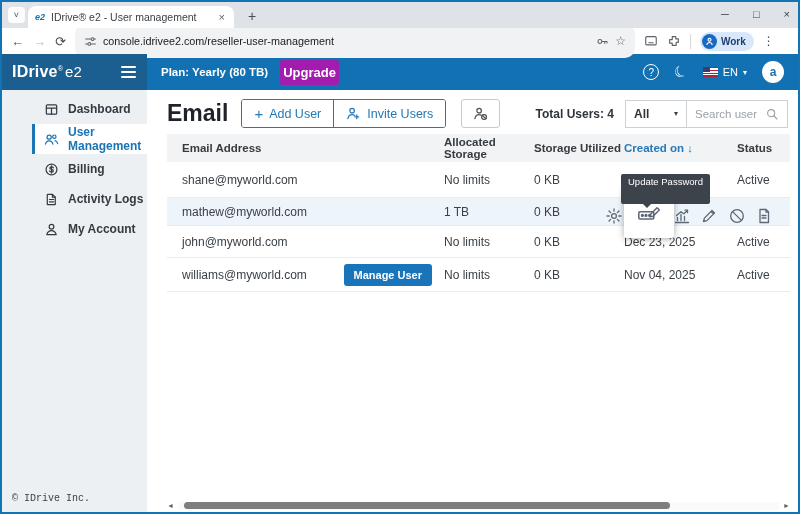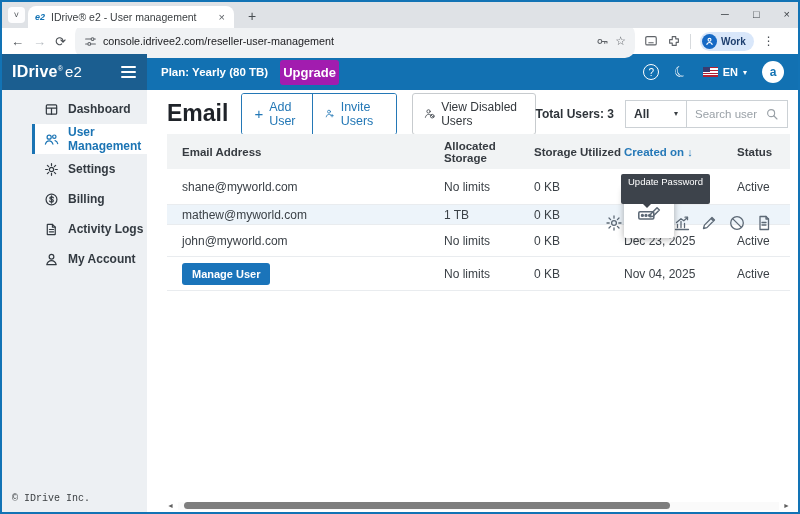--- a/index.html
+++ b/index.html
@@ -40,21 +40,21 @@
   .hamburger { margin-left:auto; display:flex; flex-direction:column; gap:3px; cursor:pointer; padding:3px; }
   .hamburger i { display:block; width:15px; height:2px; background:#fff; border-radius:1px; }
   .plan { color:#fff; font-size:11.5px; font-weight:600; margin-left:14px; }
   .upgrade { margin-left:12px; background:#a21caf; color:#fff; font-size:13px; font-weight:600; border:none; border-radius:3px; padding:5px 3px; cursor:pointer; }
   .hdr-right { margin-left:auto; display:flex; align-items:center; gap:15px; padding-right:14px; }
   .help-ic { width:16px; height:16px; border:1.4px solid #fff; border-radius:50%; color:#fff; font-size:10px; display:flex; align-items:center; justify-content:center; cursor:pointer; }
   .moon-ic { color:#fff; font-size:15px; cursor:pointer; transform:rotate(-25deg); }
   .lang { display:flex; align-items:center; gap:5px; cursor:pointer; }
   .flag { position:relative; width:15px; height:10px; background:repeating-linear-gradient(#b22234 0 1.4px,#fff 1.4px 2.8px); overflow:hidden; }
   .flag::before { content:""; position:absolute; left:0; top:0; width:7px; height:5px; background:#3c3b6e; }
-  .lang-label { color:#fff; font-size:11px; font-weight:700; }
+  .lang-label { color:#fff; font-size:11px; font-weight:400; }
   .lang-caret { color:#fff; font-size:8px; }
   .hdr-avatar { width:22px; height:22px; border-radius:50%; background:#fff; color:#1273b4; font-weight:700; font-size:12px; display:flex; align-items:center; justify-content:center; cursor:pointer; }
 
   
   .appbody { display:flex; height:422px; }
   .sidebar { position:relative; width:145px; background:#edf0f3; flex-shrink:0; padding-top:4px;padding-left:30px; }
   .nav-item { height:30px; display:flex; align-items:center; gap:9px; padding-left:12px; font-size:12px; font-weight:600; color:#333a41; cursor:pointer; }
   .nav-item svg { flex-shrink:0; }
   .nav-item.active { background:#fff; color:#1b74b4; box-shadow:inset 3px 0 0 #1b74b4; }
   .side-footer { position:absolute; left:10px; bottom:8px; font-size:10px; color:#3c4043;font-family:Liberation Mono, monospace; }
@@ -72,30 +72,30 @@
   .total { font-size:12px; font-weight:600; color:#2e343a; margin-right:11px; white-space:nowrap; }
   .filter-dd { width:62px; height:28px; border:1px solid #ccd1d5; display:flex; align-items:center; justify-content:space-between; padding:12px 8px; font-size:12px; font-weight:600; color:#2e343a; background:#fff; cursor:pointer; }
   .dd-caret { font-size:8px; color:#3a3f44; }
   .searchbox { width:101px; height:28px; border:1px solid #ccd1d5; border-left:none; display:flex; align-items:center; padding:0 7px 0 8px; background:#fff; }
   .searchbox input { border:none; outline:none; width:70px; font-size:11.5px; color:#2e343a; font-family:inherit; }
   .searchbox input::placeholder { color:#9aa1a7; }
 
   
   .users-table { position:absolute; left:20px; right:8px; top:44px; }
   .trow { display:flex; align-items:center; border-bottom:1px solid #e9ecef; }
-  .thead { height:35px; background:#f1f3f4; font-size:11.5px; font-weight:700; color:#363b41; border-bottom:none; }
+  .thead { height:28px; background:#f1f3f4; font-size:11.5px; font-weight:700; color:#363b41; border-bottom:none; }
   .c-email { width:277px; padding-left:15px; }
   .c-alloc { width:90px; }
   .c-util  { width:90px; }
   .c-created { width:113px; }
   .c-status { flex:1; }
   .th-created { color:#2679b8; cursor:pointer; }
   .sort-ic { font-size:11px; }
   .tr { font-size:12px; color:#3b4147; }
-  .r1 { height:36px; } .r2 { height:20px; background:#edf4fa; position:relative; }
+  .r1 { height:36px; } .r2 { height:28px; background:#edf4fa; position:relative; }
   .r3 { height:32px; } .r4 { height:34px; }
   .email-flex { display:flex; align-items:center; justify-content:space-between; padding-right:12px; }
   .manage-btn { background:#1a74ba; color:#fff; border:none; border-radius:3px; font-size:11px; font-weight:600; padding:5px 10px; cursor:pointer; }
   .row-icons { position:absolute; top:0; left:0; width:100%; height:100%; }
   .act-ic { position:absolute; top:9px; width:18px; height:18px; color:#5d6976; cursor:pointer; }
 
   
   .popover { position:absolute; left:477px; top:98px; width:50px; height:50px; background:#fff; border-radius:2px; box-shadow:0 1px 7px rgba(0,0,0,.32); z-index:5; display:flex; align-items:center; justify-content:center; }
   .popover .act-ic { position:static; width:24px; height:24px; }
   .tooltip { position:absolute; left:474px; top:84px; background:#3d434b; color:#fff; font-size:9.5px; padding:2px 7px 17px; border-radius:2px; white-space:nowrap; z-index:6; }
@@ -214,27 +214,20 @@
         <svg class="ic" width="15" height="15" viewBox="0 0 16 16">
             <circle cx="5.5" cy="5.5" r="2.2"></circle>
             <path d="M1.5 13c.6-2.4 2.2-3.6 4-3.6s3.4 1.2 4 3.6"></path>
             <circle cx="11" cy="5" r="1.8"></circle>
             <path d="M11.8 9.2c1.4.3 2.4 1.4 2.8 3.3"></path>
           </svg>
         <span>User Management</span>
       </div>
       <div class="nav-item">
         <svg class="ic" width="15" height="15" viewBox="0 0 16 16">
-            <circle cx="8" cy="8" r="2.3"></circle>
-            <path d="M8 1.8v2M8 12.2v2M1.8 8h2M12.2 8h2M3.6 3.6L5 5M11 11l1.4 1.4M12.4 3.6L11 5M5 11l-1.4 1.4"></path>
-          </svg>
-        <span>Settings</span>
-      </div>
-      <div class="nav-item">
-        <svg class="ic" width="15" height="15" viewBox="0 0 16 16">
             <circle cx="8" cy="8" r="5.8"></circle>
             <path d="M10 6.2c-.4-.8-1.2-1-2-1-1 0-1.8.5-1.8 1.3 0 1.9 3.8.9 3.8 2.9 0 .9-.9 1.4-2 1.4-.9 0-1.7-.3-2.1-1.1M8 4.2v7.6"></path>
           </svg>
         <span>Billing</span>
       </div>
       <div class="nav-item">
         <svg class="ic" width="15" height="15" viewBox="0 0 16 16">
             <path d="M4 2.5h5l3 3V13a.5.5 0 0 1-.5.5H4a.5.5 0 0 1-.5-.5V3a.5.5 0 0 1 .5-.5z"></path>
             <path d="M9 2.5v3h3M5.8 8h4.4M5.8 10.5h4.4"></path>
           </svg>
@@ -267,24 +260,23 @@
             <span>Invite Users</span>
           </div>
         </div>
         <div class="ghost-btn">
           <svg class="ic" width="15" height="15" viewBox="0 0 16 16" style="color:#4a5056">
               <circle cx="6.5" cy="5" r="2.4"></circle>
               <path d="M2 13.5c.6-2.8 2.4-4.2 4.5-4.2.8 0 1.6.2 2.3.6"></path>
               <circle cx="11.8" cy="11.8" r="2.6"></circle>
               <path d="M10 10l3.6 3.6"></path>
             </svg>
-          <span>View Disabled Users</span>
         </div>
         <div class="right-cluster">
-          <span class="total">Total Users: 3</span>
+          <span class="total">Total Users: 4</span>
           <div class="filter-dd">
             <span>All</span>
             <span class="dd-caret">▾</span>
           </div>
           <div class="searchbox">
             <input type="text" placeholder="Search user" style="">
             <svg class="ic" width="14" height="14" viewBox="0 0 16 16" style="color:#9aa1a7">
                 <circle cx="7" cy="7" r="4"></circle>
                 <path d="M10 10l3.7 3.7"></path>
               </svg>
@@ -341,20 +333,21 @@
         <div class="trow tr r3">
           <span class="c-email">john@myworld.com</span>
           <span class="c-alloc">No limits</span>
           <span class="c-util">0 KB</span>
           <span class="c-created">Dec 23, 2025</span>
           <span class="c-status">Active</span>
         </div>
 
         <div class="trow tr r4">
           <span class="c-email email-flex">
+            <span>williams@myworld.com</span>
             <button class="manage-btn">Manage User</button>
           </span>
           <span class="c-alloc">No limits</span>
           <span class="c-util">0 KB</span>
           <span class="c-created">Nov 04, 2025</span>
           <span class="c-status">Active</span>
         </div>
       </div>
 
       <div class="popover">

